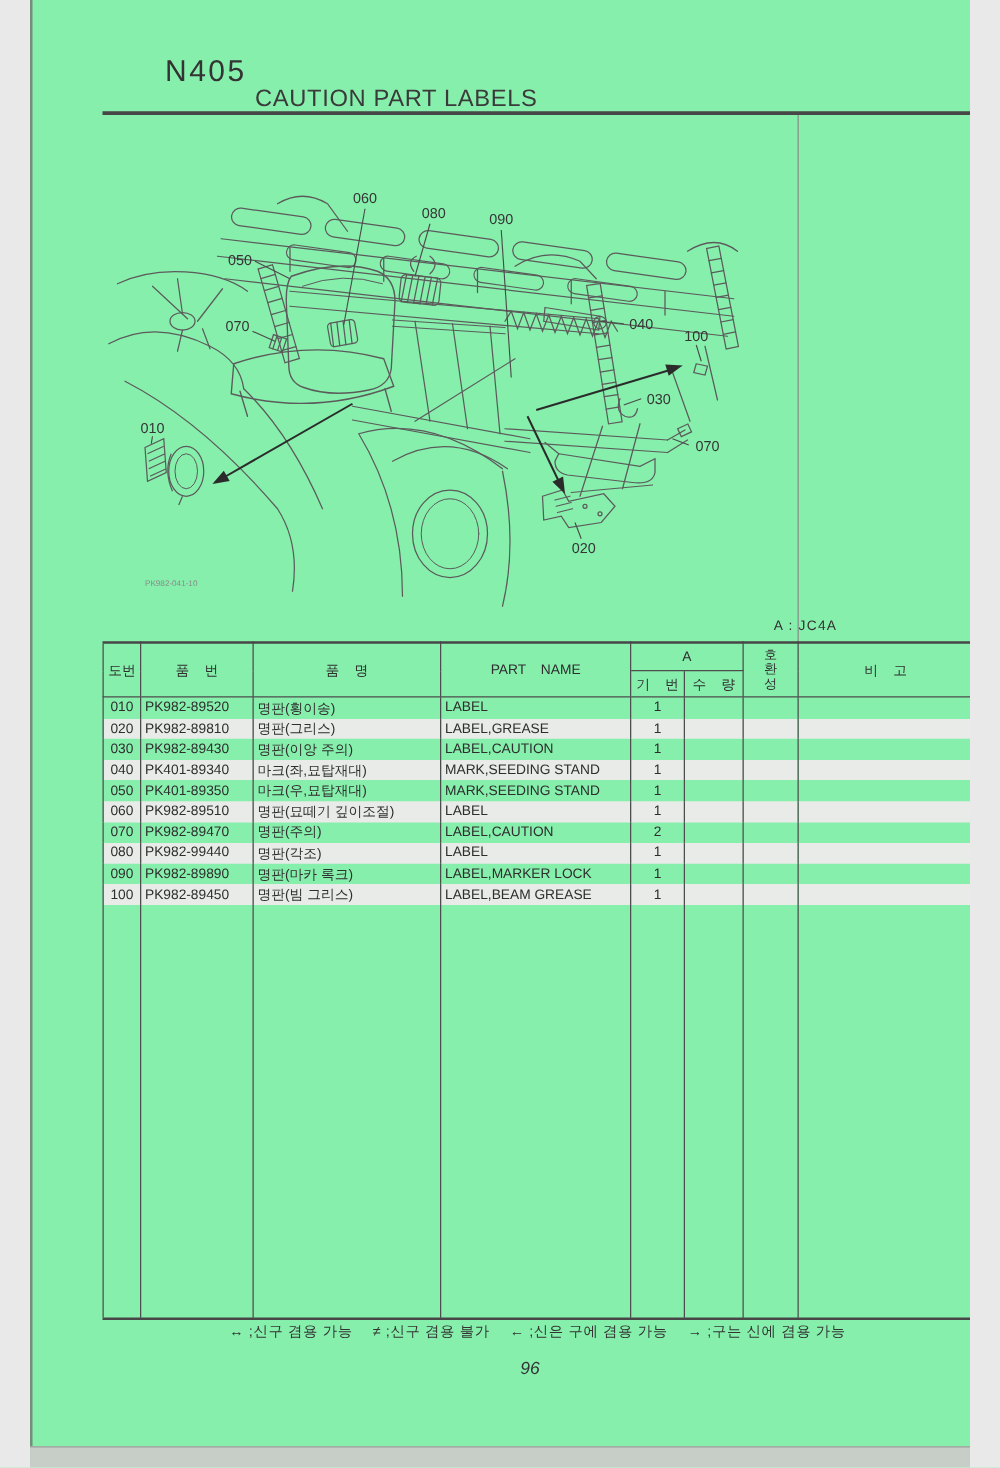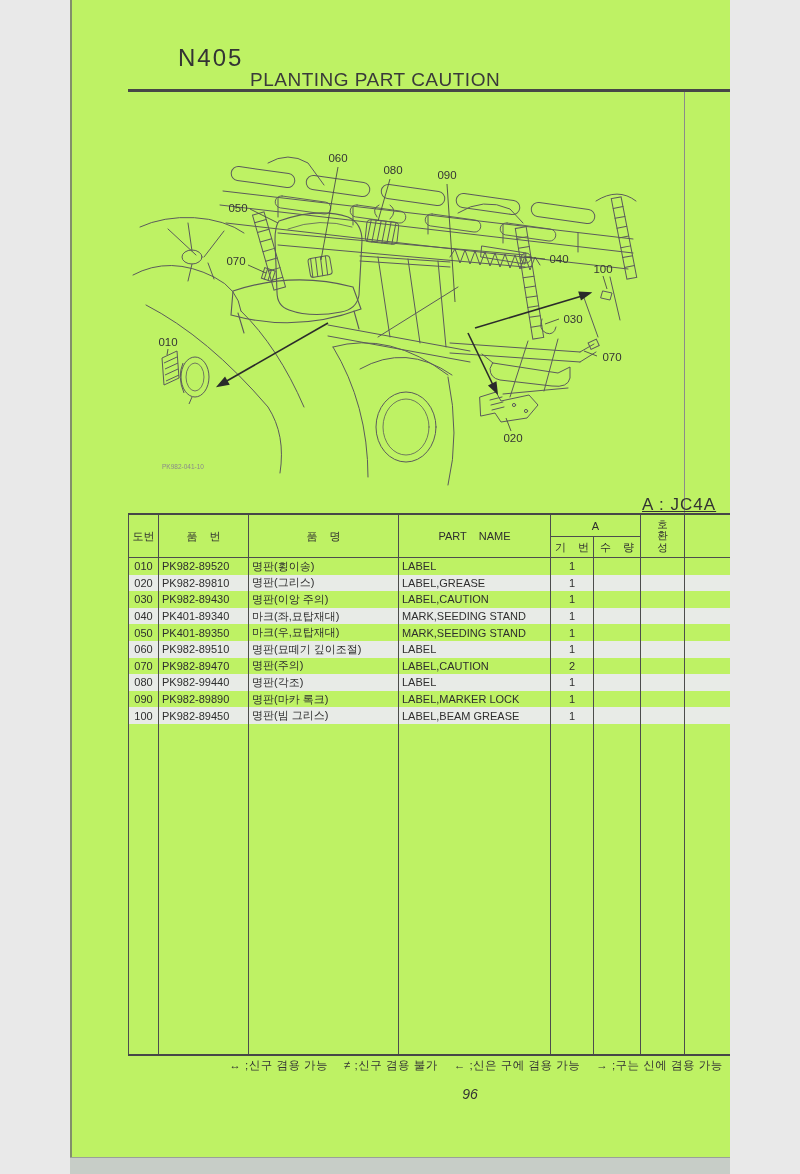--- a/index.html
+++ b/index.html
@@ -1,31 +1,31 @@
 <!DOCTYPE html>
 <html><head>
 <meta charset="utf-8">
 <style>
   html,body{margin:0;padding:0;background:#e9e9e9;}
   .page{
-    position:relative;width:660px;height:1174px;margin:0 auto;
-    background:#bef264;overflow:hidden;
+    position:relative;width:752px;height:1174px;margin:0 auto;
+    background:#86efac;overflow:hidden;
     font-family:"Liberation Sans", sans-serif;color:#3b3b3b;
   }
   .scan-edge-left{position:absolute;left:0;top:0;width:2px;height:1158px;background:#6e6e6e;opacity:.75;}
   .scan-strip-bottom{position:absolute;left:0;top:1157px;width:800px;height:17px;background:#c7cdc7;border-top:1px solid #9aa09a;}
 
   .hdr-code{position:absolute;left:108px;top:44px;font-size:24px;letter-spacing:2px;color:#343434;}
   .hdr-title-kr{position:absolute;left:180px;top:42px;font-size:23px;letter-spacing:1px;color:#343434;}
   .hdr-title-en{position:absolute;left:180px;top:69px;font-size:19px;letter-spacing:.5px;color:#3a3a3a;}
   .title-rule{position:absolute;left:58px;top:89px;width:698px;height:3px;background:#474747;}
   .v-divider{position:absolute;left:614px;top:92px;width:1px;height:423px;background:#8b8b8b;}
 
   .diagram{position:absolute;left:58px;top:105px;}
-  .jc4a{position:absolute;left:572px;top:495px;font-size:17px;letter-spacing:1px;color:#333;text-decoration:underline;}
+  .jc4a{position:absolute;left:595px;top:495px;font-size:11px;letter-spacing:1px;color:#333;}
 
   table.parts{
     position:absolute;left:58px;top:513px;width:696px;
     border-collapse:collapse;table-layout:fixed;
     font-size:11px;color:#2e2e2e;
   }
   table.parts col.c-fig{width:30px}
   table.parts col.c-pno{width:90px}
   table.parts col.c-kr{width:150px}
   table.parts col.c-en{width:152px}
@@ -57,21 +57,21 @@
   .pageno{position:absolute;left:0;top:1086px;width:800px;text-align:center;font-size:14px;color:#333;font-style:italic;}
 </style>
 </head>
 <body>
 
 <div class="page">
   <div class="scan-edge-left"></div>
   <div class="scan-strip-bottom"></div>
 
   <div class="hdr-code">N405</div>
-  <div class="hdr-title-en">PLANTING PART CAUTION</div>
+  <div class="hdr-title-en">CAUTION PART LABELS</div>
   <div class="title-rule"></div>
   <div class="v-divider"></div>
 
   <svg class="diagram" width="560" height="385" viewBox="0 0 560 385">
     <g fill="none" stroke="#5b5b5b" stroke-width="1" stroke-linecap="round">
 
       <path d="M95,86 L505,134"></path>
       <path d="M92,100 L505,148"></path>
       <path d="M98,118 L500,164"></path>
       <g>

